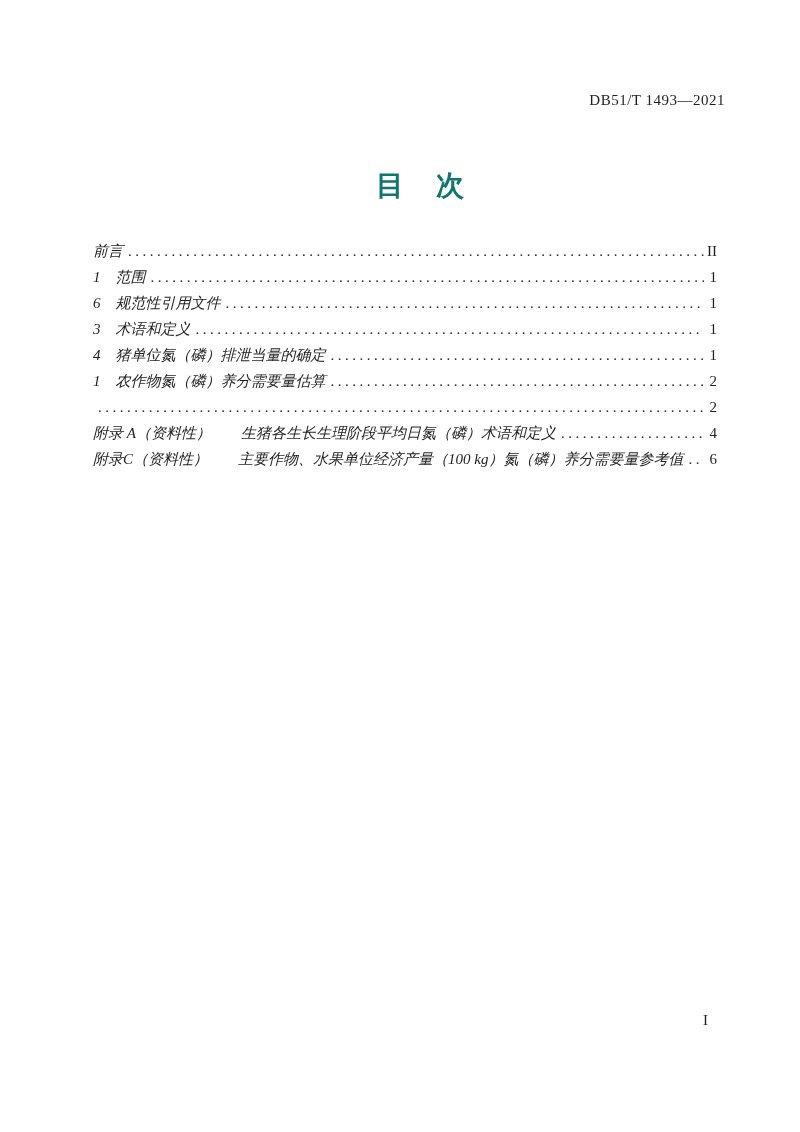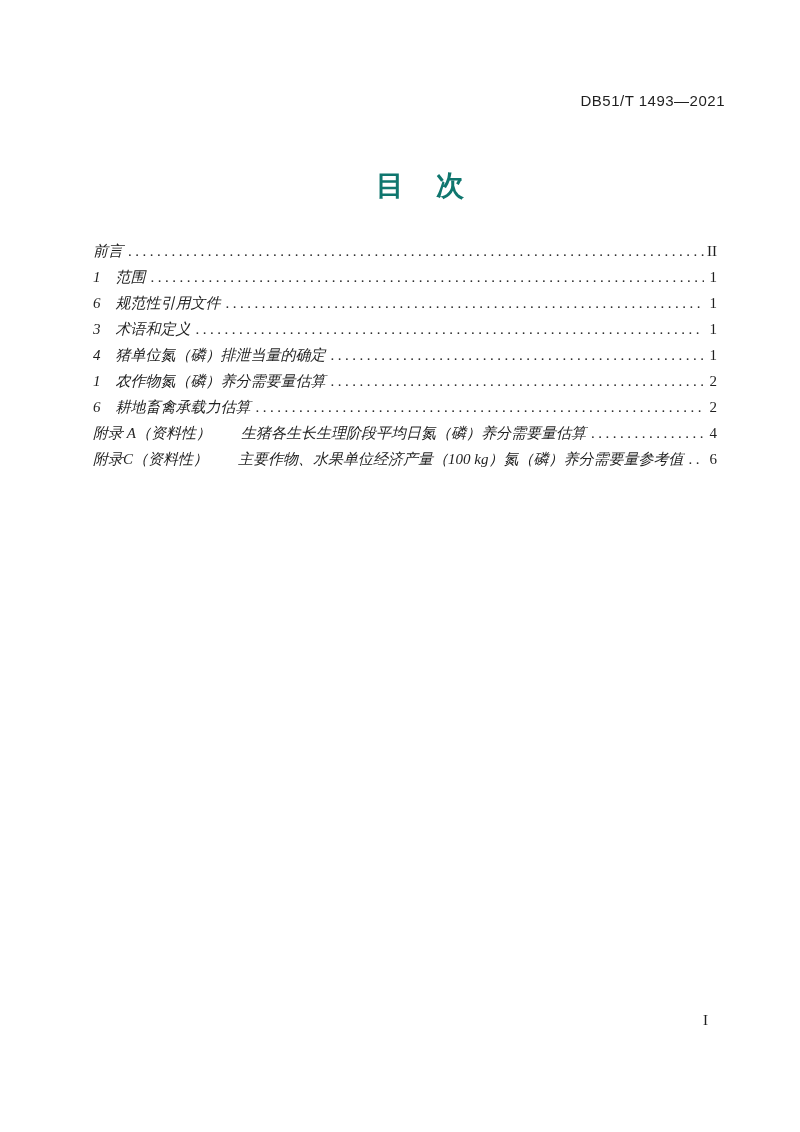--- a/index.html
+++ b/index.html
@@ -14,21 +14,21 @@
   }
   .page {
     position: absolute;
     inset: 0;
     background: #ffffff;
   }
   .doc-code {
     position: absolute;
     top: 92px;
     right: 75px;
-    font-family: Liberation Sans, sans-serif;
+    font-family: Liberation Serif, serif;
     font-size: 15px;
     letter-spacing: 0.5px;
     color: #1f1f1f;
     white-space: nowrap;
   }
   .toc-title {
     position: absolute;
     top: 167px;
     left: 0;
     width: 100%;
@@ -124,27 +124,26 @@
     <span class="toc-page">1</span>
   </div>
 
   <div class="toc-item">
     <span class="toc-label">1　农作物氮（磷）养分需要量估算</span>
     <span class="toc-leader"></span>
     <span class="toc-page">2</span>
   </div>
 
   <div class="toc-item">
-    <span class="toc-label">6　耕地畜禽承载力估算</span>
     <span class="toc-leader"></span>
     <span class="toc-page">2</span>
   </div>
 
   <div class="toc-item">
-    <span class="toc-label">附录 A（资料性）　　生猪各生长生理阶段平均日氮（磷）养分需要量估算</span>
+    <span class="toc-label">附录 A（资料性）　　生猪各生长生理阶段平均日氮（磷）术语和定义</span>
     <span class="toc-leader"></span>
     <span class="toc-page">4</span>
   </div>
 
 
   <div class="toc-item">
     <span class="toc-label">附录C（资料性）　　主要作物、水果单位经济产量（100 kg）氮（磷）养分需要量参考值</span>
     <span class="toc-leader"></span>
     <span class="toc-page">6</span>
   </div>

